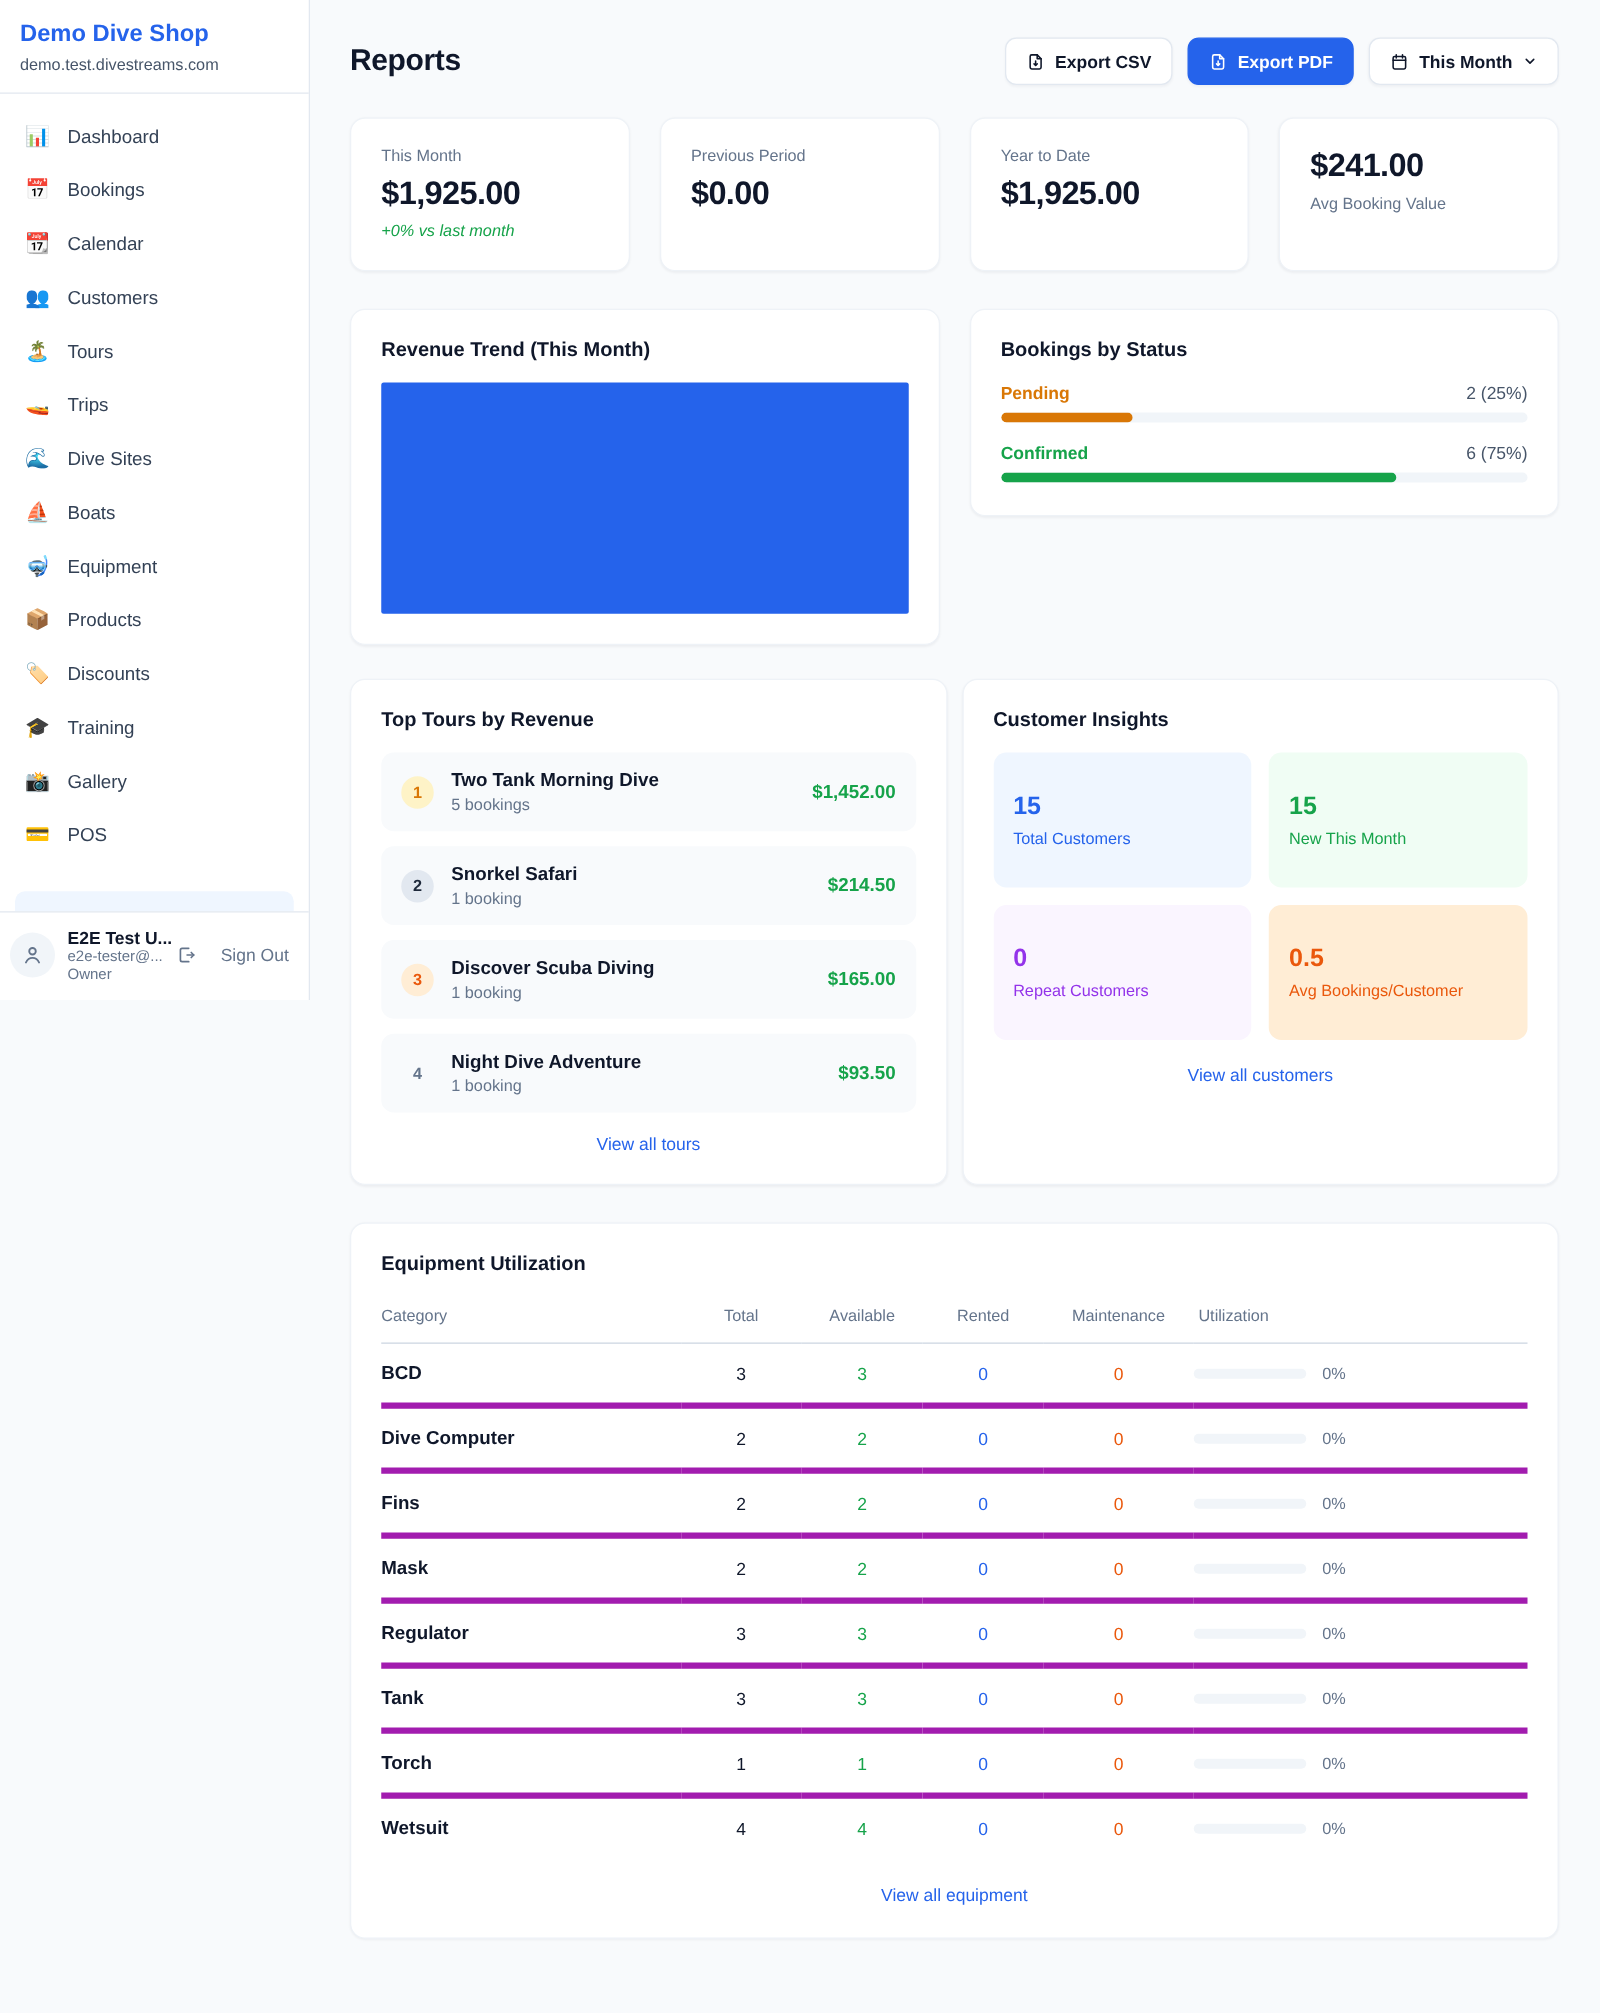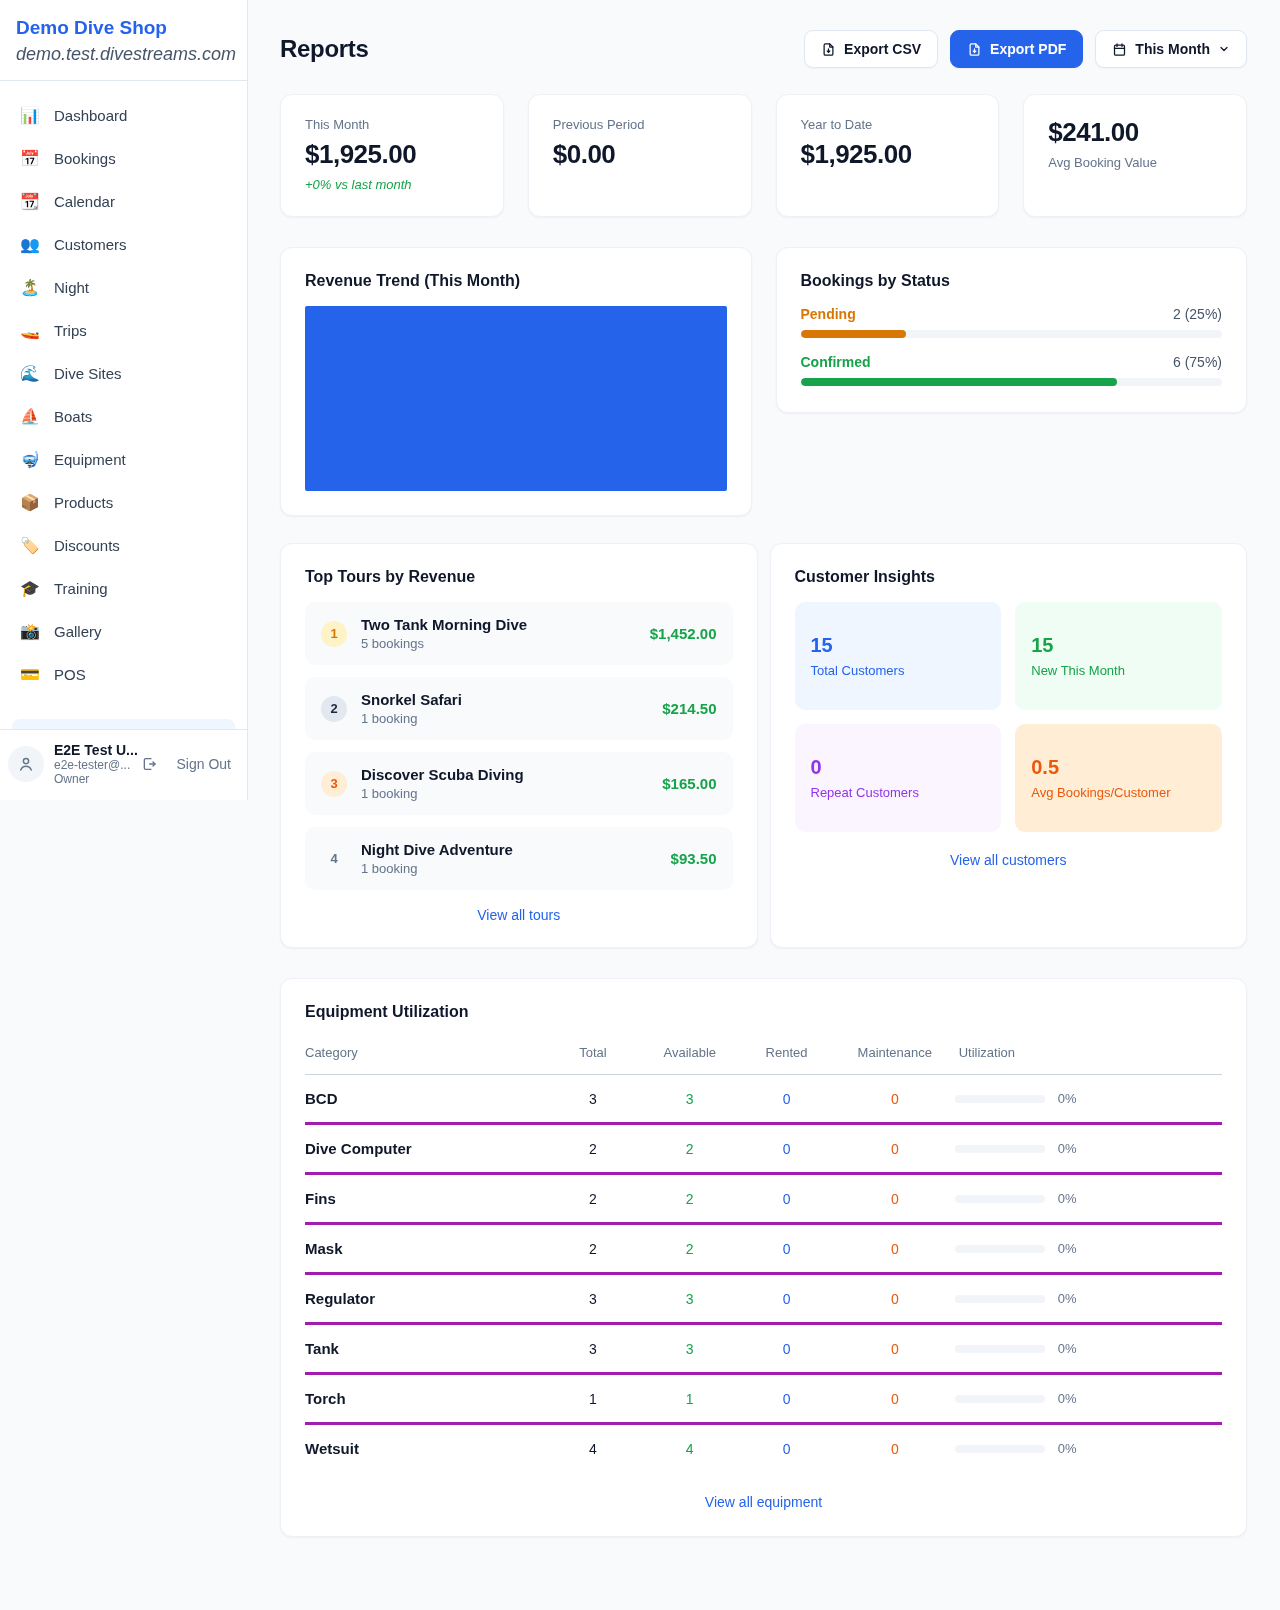--- a/index.html
+++ b/index.html
@@ -15,21 +15,21 @@
     color:var(--c-text_dark); position:relative; overflow:hidden;
   }
   
   .sidebar{
     position:absolute; left:0; top:0; width:248px; height:800px;
     background:#fff; border-right:1px solid var(--c-border);
     display:flex; flex-direction:column;
   }
   .sidebar-header{padding:17px 16px 15px 16px; border-bottom:1px solid var(--c-border);}
   .shop-name{font-size:19px; font-weight:700; color:var(--c-accent); margin-bottom:5px;}
-  .shop-domain{font-size:18px; color:var(--c-text_mid);font-style:italic;}
+  .shop-domain{font-size:13px; color:var(--c-text_mid);}
   .nav{padding:14px 12px 0 12px; height:637px; overflow:hidden;}
   .nav-item{
     display:flex; align-items:center; gap:14px; height:40px; margin-bottom:3px;
     padding:0 8px; border-radius:8px; cursor:pointer;
   }
   .nav-icon{width:20px; font-size:16px; text-align:center; flex:0 0 20px;}
   .nav-label{font-size:15px; color:#334155;}
   .nav-active-sliver{height:38px; border-radius:8px; background:#eff6ff; margin:1px 0 0 0;}
   .sidebar-footer{
     margin-top:auto; border-top:1px solid var(--c-border);
@@ -116,21 +116,21 @@
   .insights-link{margin-top:20px;}
   
   .equip-panel{padding:24px 24px 26px 24px;}
   table{width:100%; border-collapse:collapse;}
   th{
     font-size:13px; font-weight:400; color:var(--c-text_gray); text-align:center;
     padding:8px 0 14px 0; border-bottom:1px solid #cbd5e1;
   }
   th:first-child{text-align:left;}
   th:last-child{text-align:left; padding-left:4px;}
-  td{font-size:14px; padding:15px 0; border-bottom:3px solid #a21caf; text-align:center;}
+  td{font-size:14px; padding:15px 0; border-bottom:5px solid #a21caf; text-align:center;}
   tr:last-child td{border-bottom:none;}
   td.cat{font-weight:600; text-align:left; color:var(--c-text_dark); font-size:15px;}
   td .n-available{color:var(--c-green);}
   td .n-rented{color:var(--c-accent);}
   td .n-maint{color:var(--c-orange_deep);}
   td.util{text-align:left;}
   .util-wrap{display:flex; align-items:center; gap:13px;}
   .util-track{width:90px; height:8px; border-radius:99px; background:var(--c-track);}
   .util-pct{font-size:13px; color:var(--c-text_gray);}
   .equip-link{margin-top:22px;}
@@ -162,21 +162,21 @@
         <span class="nav-label">Calendar</span>
       </div>
 
       <div class="nav-item">
         <span class="nav-icon">👥</span>
         <span class="nav-label">Customers</span>
       </div>
 
       <div class="nav-item">
         <span class="nav-icon">🏝️</span>
-        <span class="nav-label">Night</span>
+        <span class="nav-label">Tours</span>
       </div>
 
       <div class="nav-item">
         <span class="nav-icon">🚤</span>
         <span class="nav-label">Trips</span>
       </div>
 
       <div class="nav-item">
         <span class="nav-icon">🌊</span>
         <span class="nav-label">Dive Sites</span>

